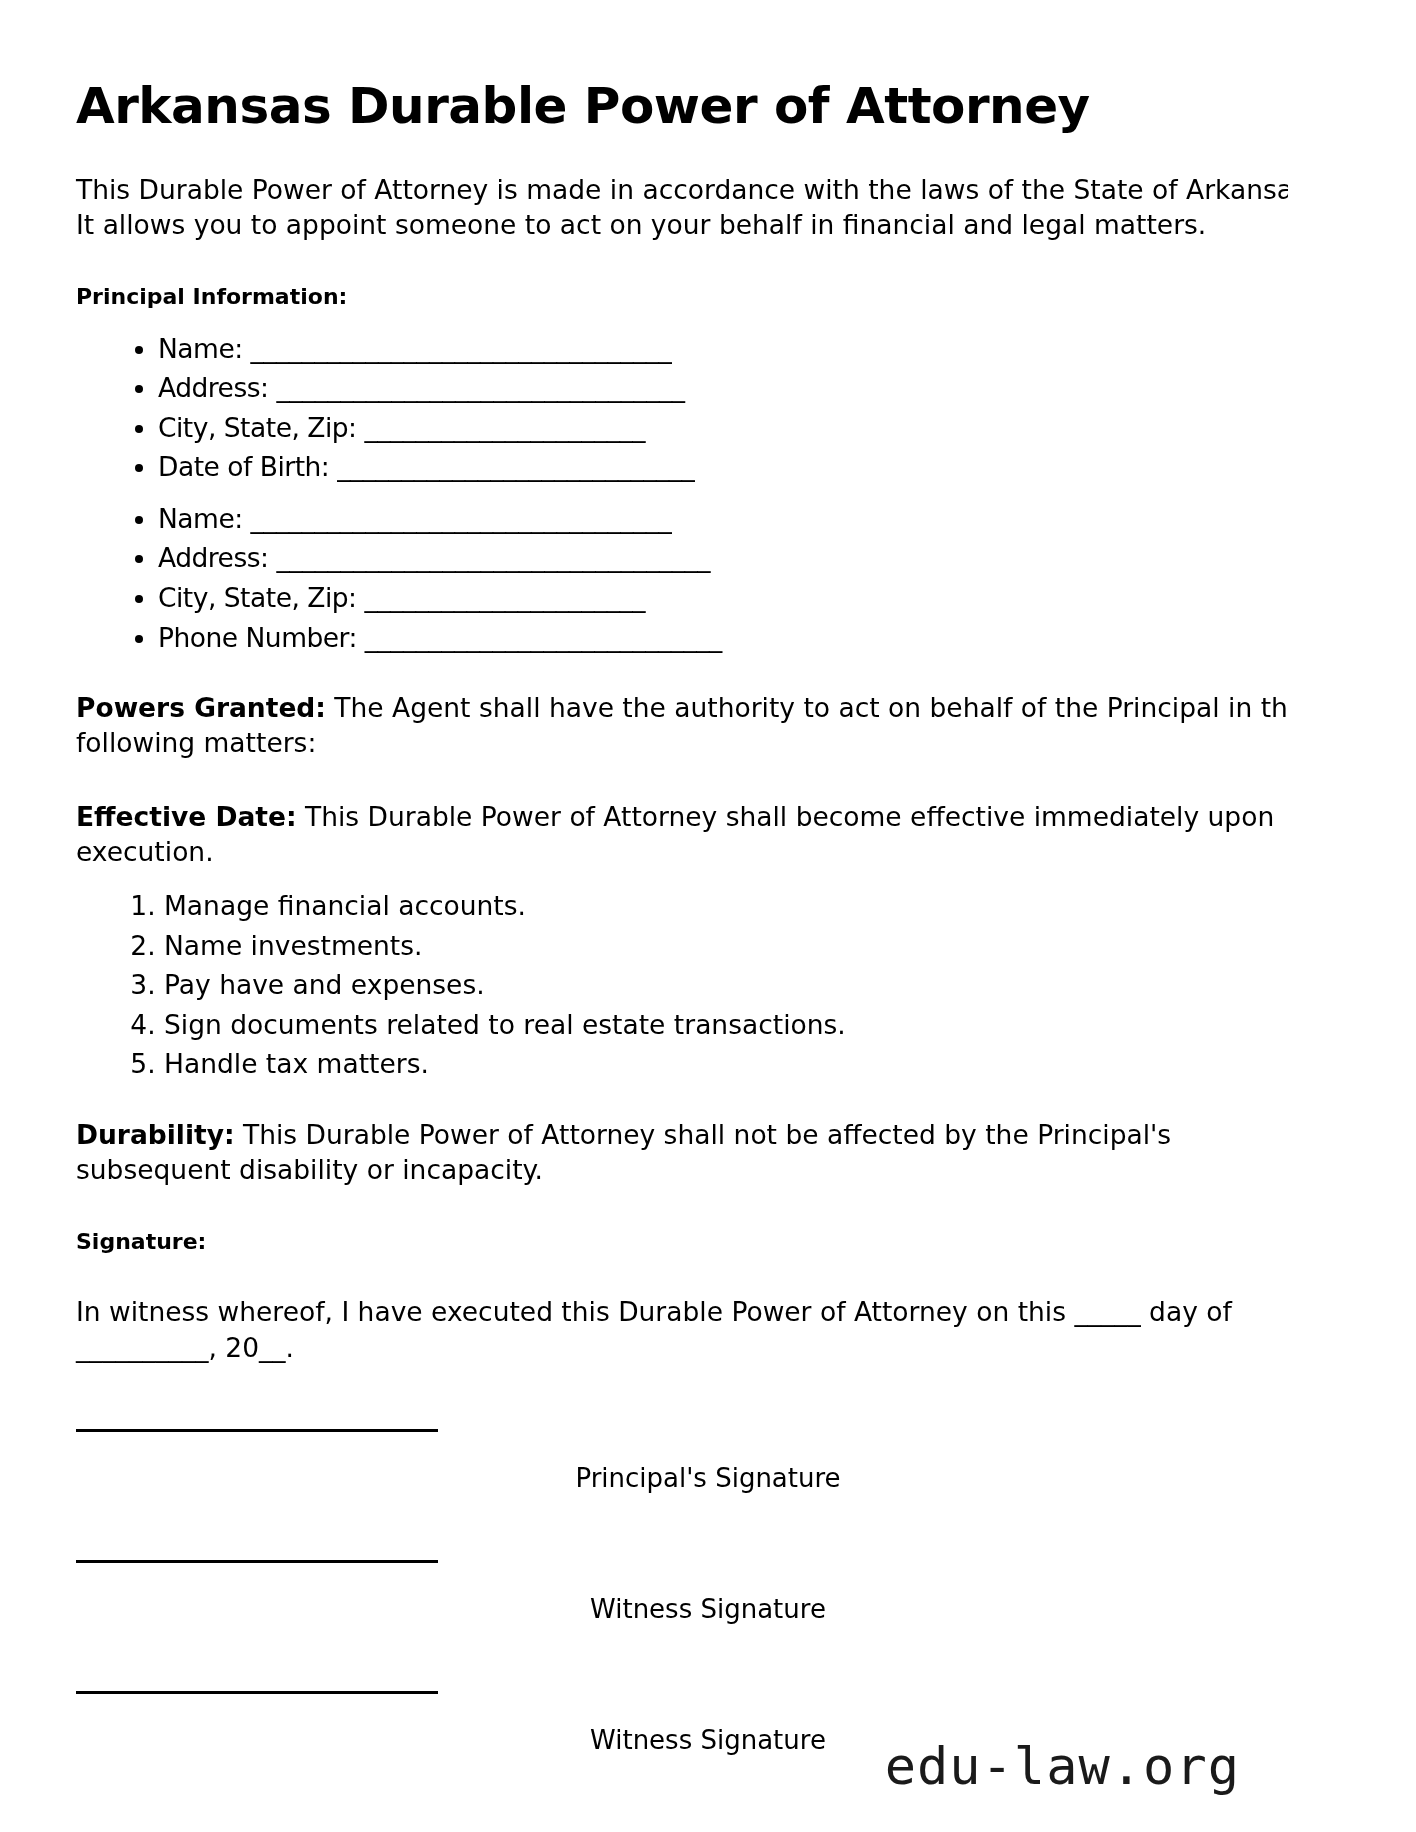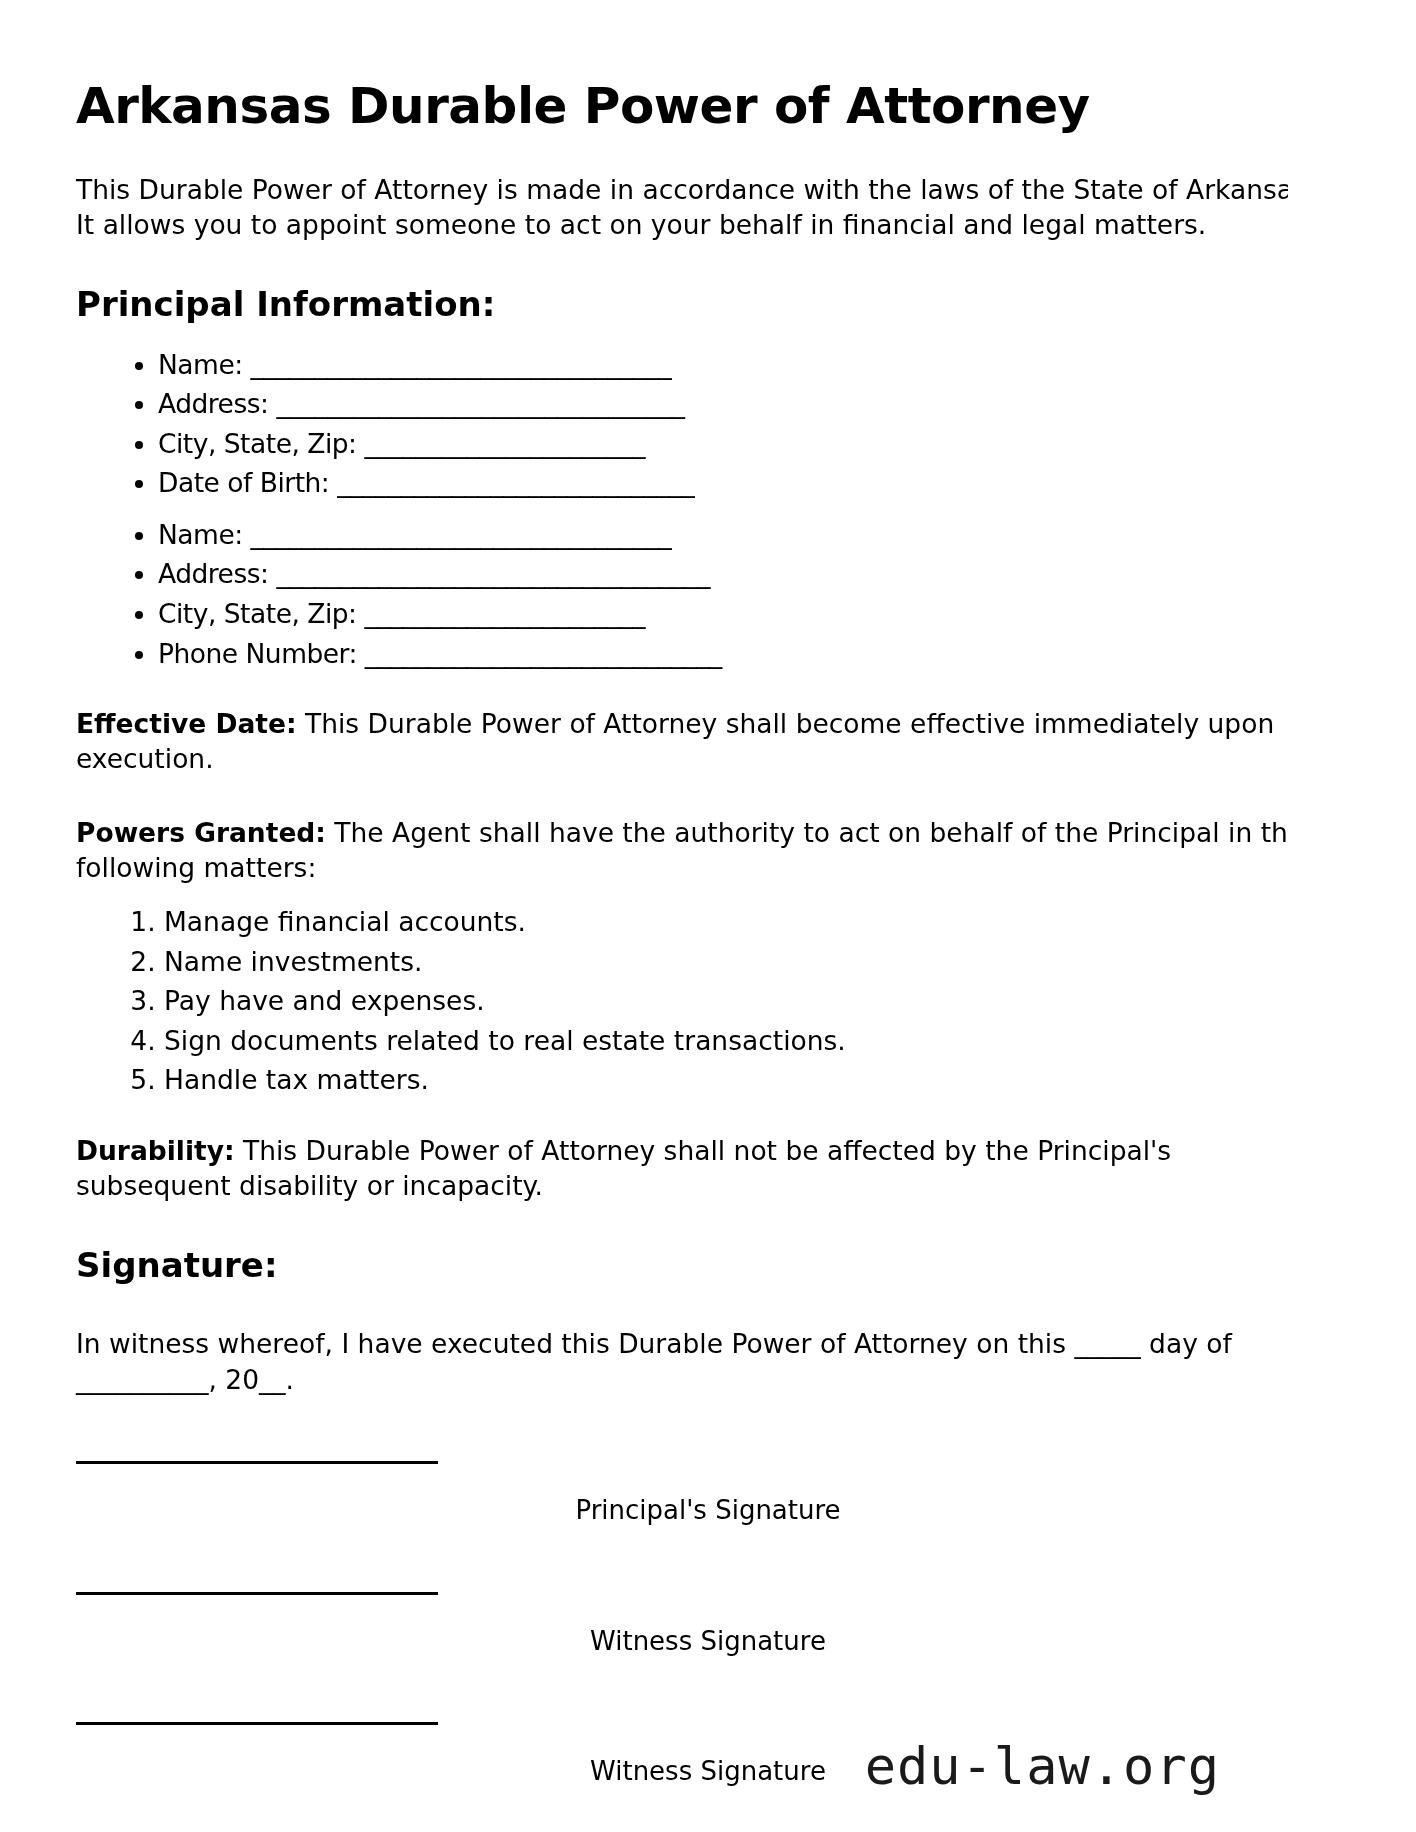--- a/index.html
+++ b/index.html
@@ -39,21 +39,21 @@
   }
   p.para {
     font-size: 26.5px;
     line-height: 1.33;
     margin: 38px 0 0 0;
     padding: 0;
     color: #000;
     max-width: 1255px;
   }
   .section-head {
-    font-size: 34px;
+    font-size: 22px;
     font-weight: bold;
     line-height: 1.33;
     margin: 40px 0 0 0;
     padding: 0;
   }
   ul.bullets, ol.numbers {
     margin: 22px 0 0 0;
     padding: 0 0 0 72px;
     list-style-position: outside;
   }
@@ -84,21 +84,21 @@
     font-size: 26px;
     line-height: 1.3;
     margin: 30px 0 0 0;
     padding: 0;
     text-align: center;
   }
   .sig-group { margin-top: 64px; }
   .sig-group:first-of-type { margin-top: 56px; }
   .watermark {
     position: absolute;
-    right: 68px;
+    right: 48px;
     bottom: 36px;
     font-family: "DejaVu Serif", serif;
     font-size: 55px;
     letter-spacing: 2px;
     color: #1a1a1a;
     white-space: nowrap;
   }
   .wm-mono {
     font-family: "DejaVu Sans Mono", monospace;
     font-size: 52px;
@@ -125,23 +125,23 @@
     </ul>
 
 
     <ul class="bullets">
       <li><span class="fill">Name: _________________________________</span></li>
       <li><span class="fill">Address: __________________________________</span></li>
       <li><span class="fill">City, State, Zip: ______________________</span></li>
       <li><span class="fill">Phone Number: ____________________________</span></li>
     </ul>
 
+    <p class="para"><span class="lead-in">Powers Granted:</span><span> The Agent shall have the authority to act on behalf of the Principal in the following matters:</span></p>
+
     <p class="para"><span class="lead-in">Effective Date:</span><span> This Durable Power of Attorney shall become effective immediately upon execution.</span></p>
-
-    <p class="para"><span class="lead-in">Powers Granted:</span><span> The Agent shall have the authority to act on behalf of the Principal in the following matters:</span></p>
 
     <ol class="numbers">
       <li>Manage financial accounts.</li>
       <li>Name investments.</li>
       <li>Pay have and expenses.</li>
       <li>Sign documents related to real estate transactions.</li>
       <li>Handle tax matters.</li>
     </ol>
 
     <p class="para"><span class="lead-in">Durability:</span><span> This Durable Power of Attorney shall not be affected by the Principal's subsequent disability or incapacity.</span></p>

